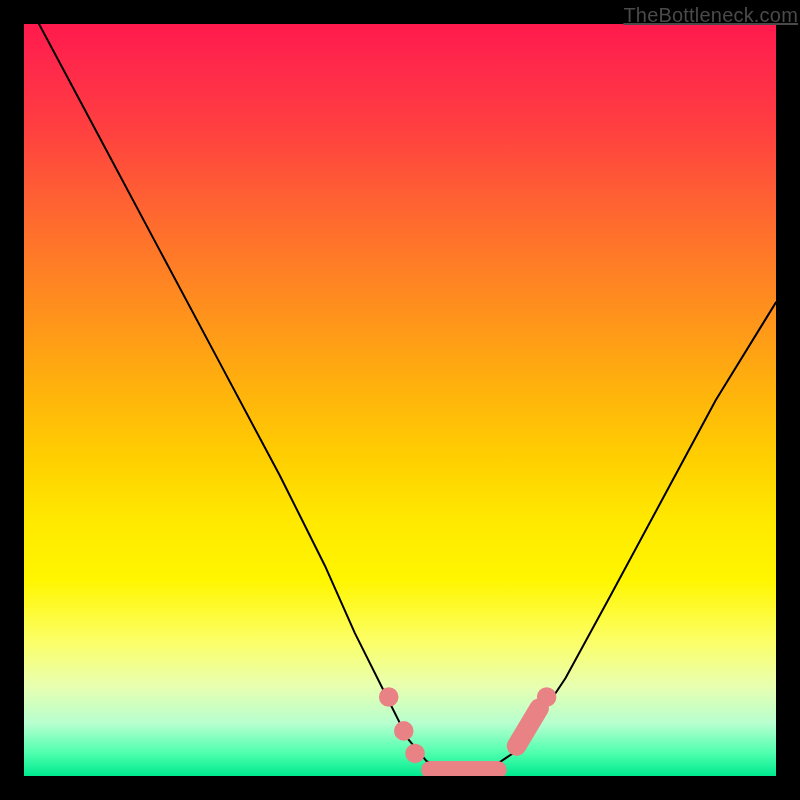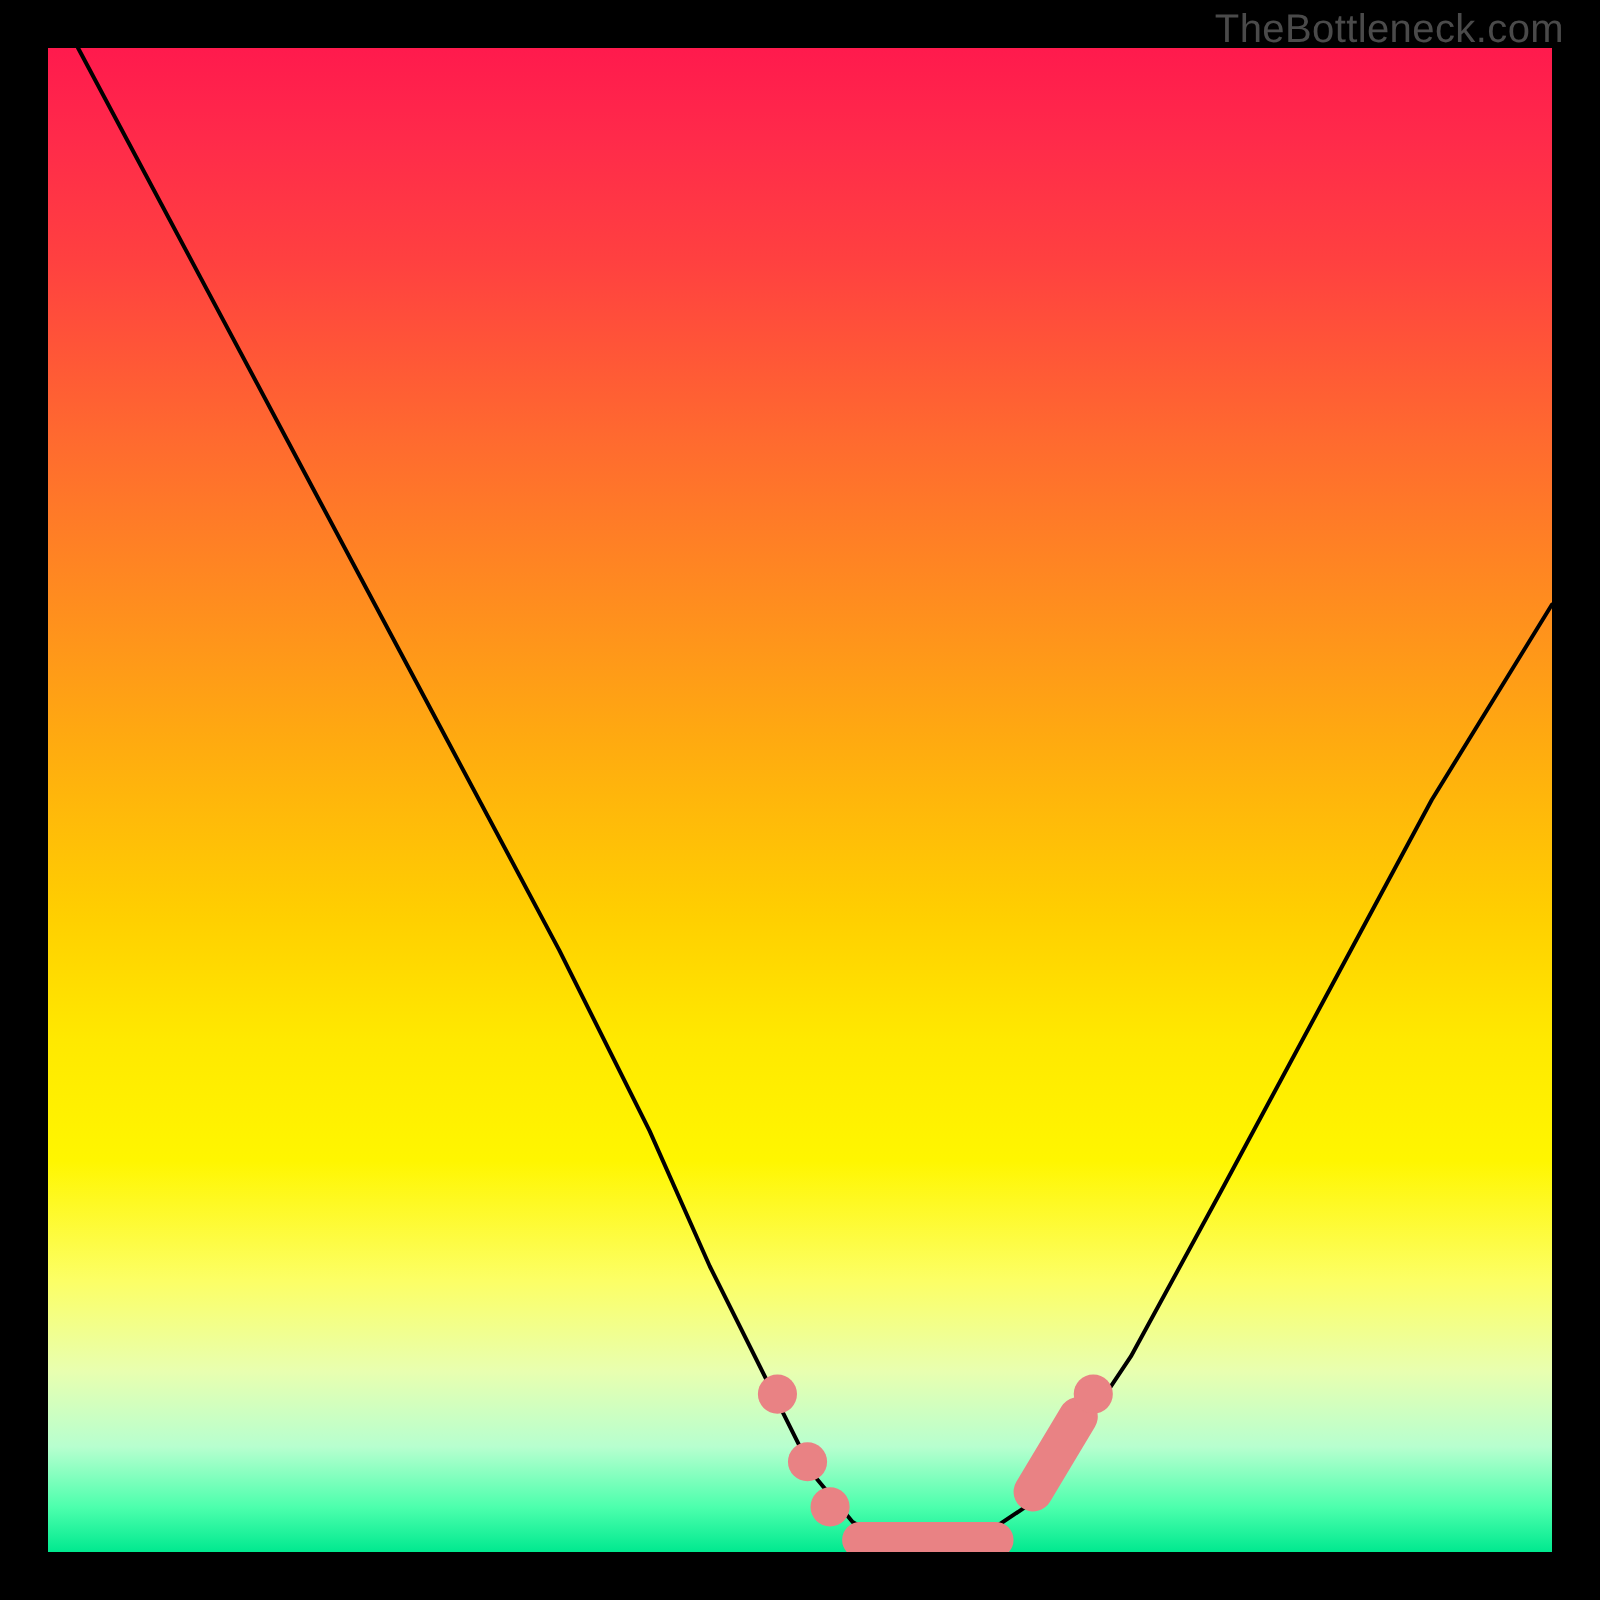--- a/index.html
+++ b/index.html
@@ -44,26 +44,27 @@
   .plot-svg {
     position: absolute;
     left: 0;
     top: 0;
     width: 752px;
     height: 752px;
   }
   .watermark {
     position: absolute;
     top: 4px;
-    right: 18px;
+    right: 2px;
     color: #4a4a4a;
     font-size: 20px;
     font-weight: 500;
     letter-spacing: 0.2px;
     user-select: none;
+    text-decoration: underline;
   }
 </style>
 </head>
 <body>
 
 <div class="frame">
 
   <div class="plot-area">
     <svg class="plot-svg" viewBox="0 0 752 752" preserveAspectRatio="none">
       <path id="curve-path" fill="none" stroke="#000000" stroke-width="2" stroke-linecap="round" stroke-linejoin="round" d="M15.04 0.00 L75.20 112.80 L135.36 225.60 L195.52 338.40 L255.68 451.20 L300.80 541.44 L330.88 609.12 L360.96 669.28 L383.52 714.40 L402.32 736.96 L421.12 748.24 L443.68 748.24 L466.24 744.48 L488.80 729.44 L511.36 699.36 L541.44 654.24 L586.56 571.52 L639.20 473.76 L691.84 376.00 L752.00 278.24"></path>

